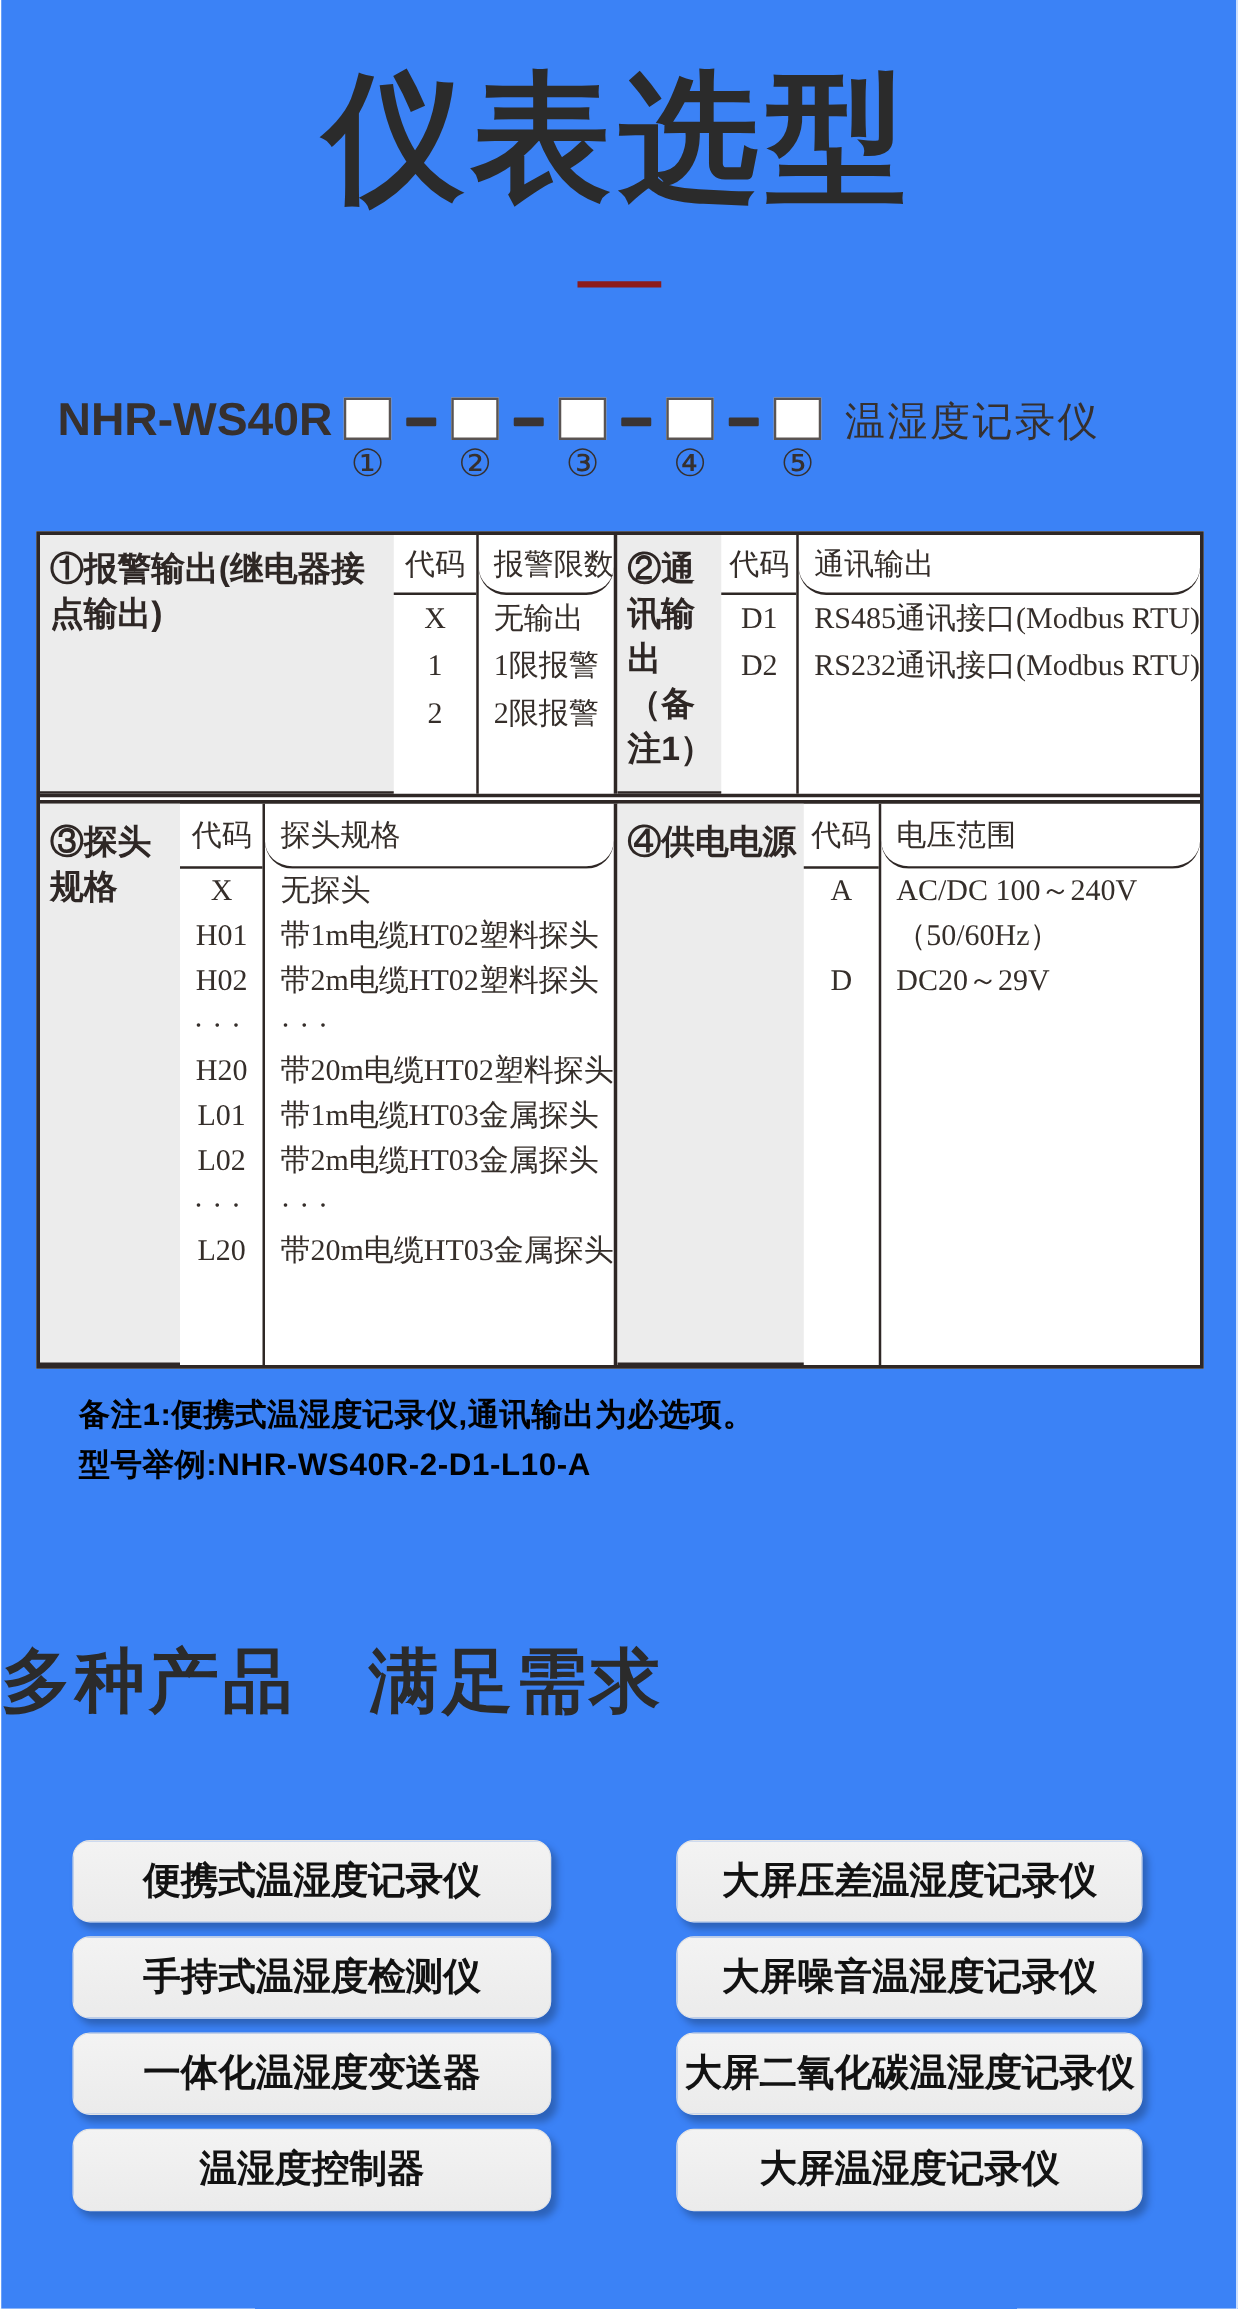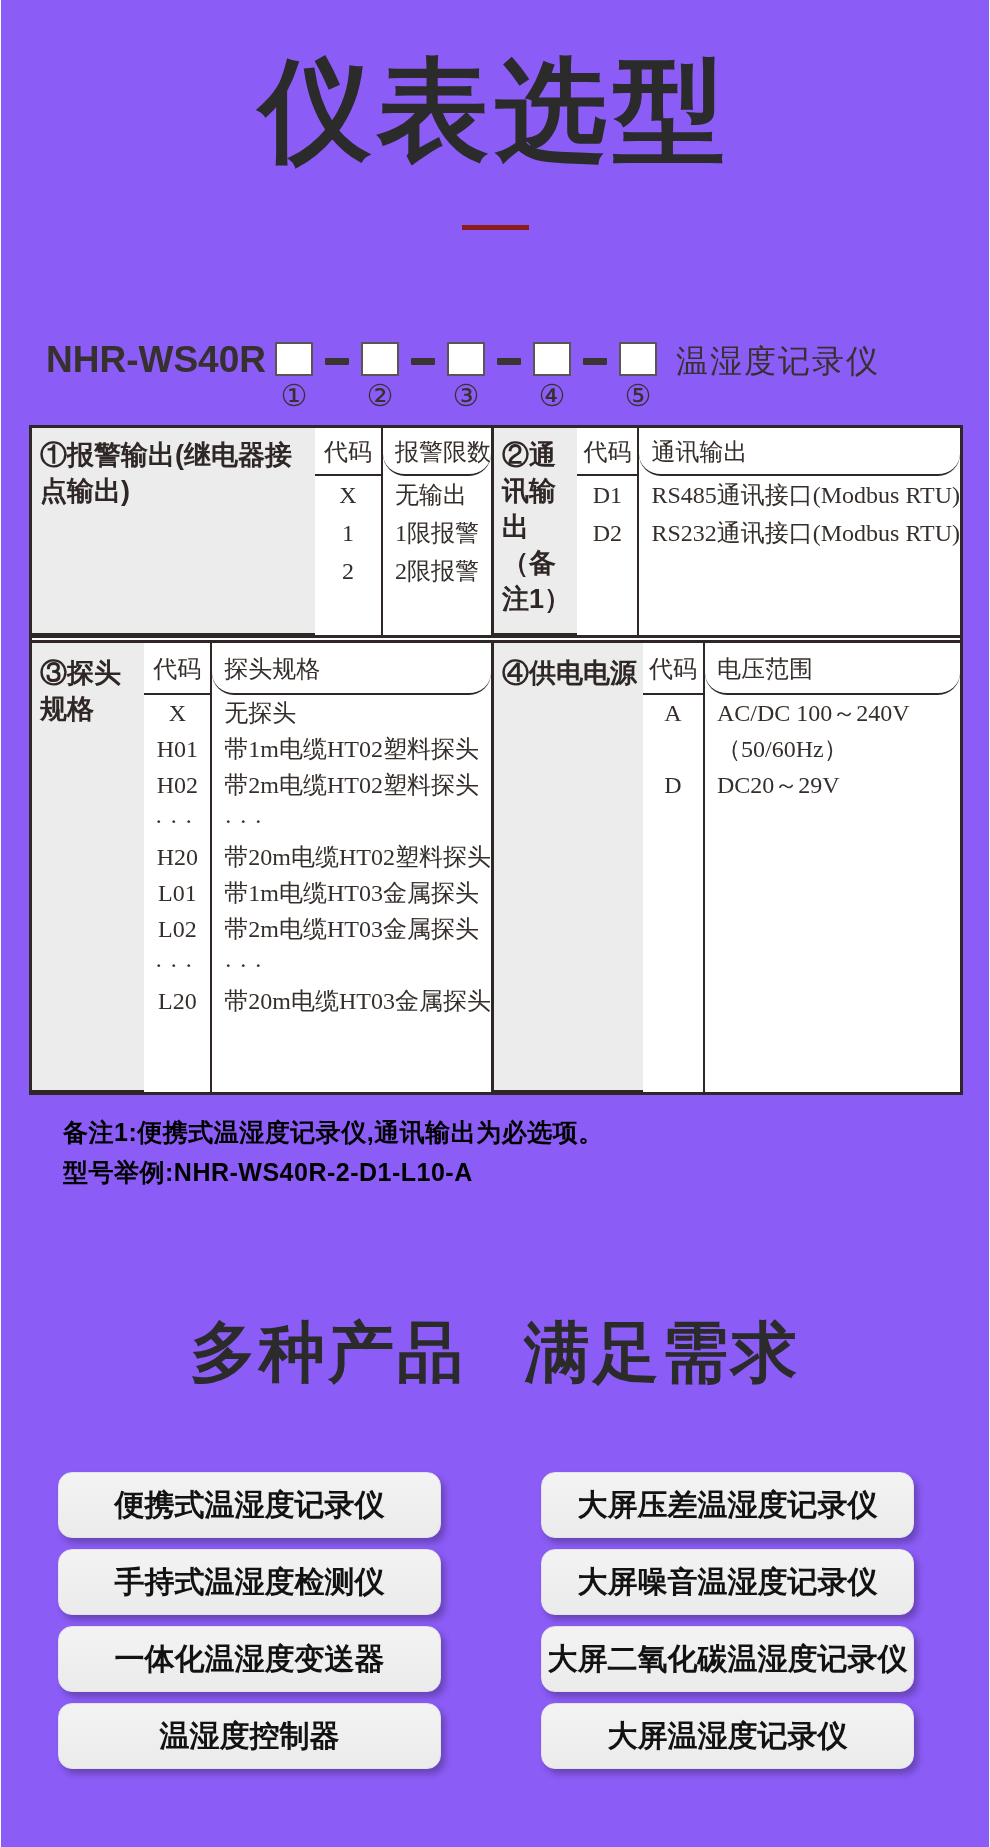--- a/index.html
+++ b/index.html
@@ -1,37 +1,37 @@
 <!DOCTYPE html>
 <html><head>
 <meta charset="utf-8">
 <style>
   * { margin:0; padding:0; box-sizing:border-box; }
   html,body { background:#ffffff; }
   body { font-family:"Liberation Sans", sans-serif; }
   .page {
     position:relative; width:988px; height:1847px; margin:0 auto;
-    background:#8b5cf6; overflow:hidden;
+    background:#3b82f6; overflow:hidden;
   }
 
   
   .title {
     position:absolute; top:36px; left:0; width:100%;
     text-align:center; font-size:112px; font-weight:900;
     letter-spacing:6px; color:#2b2b2b;
     font-family:"Liberation Sans", sans-serif;
   }
   .title-underline {
     position:absolute; top:225px; left:461px; width:67px; height:5px;
     background:#8c1b1b;
   }
 
   
   .model-line {
-    position:absolute; top:338px; left:45px; width:900px;
+    position:absolute; top:314px; left:45px; width:900px;
     display:flex; align-items:flex-start; color:#36302e;text-align:center;
   }
   .model-prefix {
     font-size:37px; font-weight:700; letter-spacing:0px;
     margin-right:8px; line-height:44px; color:#36302e;
   }
   .slot { display:flex; flex-direction:column; align-items:center; width:40px; }
   .mbox { width:38px; height:34px; border:2px solid #5a5452; background:#fff; margin-top:4px; }
   .mcircle { font-size:30px; line-height:34px; margin-top:3px; color:#36302e; font-family:"DejaVu Sans", sans-serif; }
   .dashbar { width:24px; height:7px; background:#3a3433; margin:20px 11px 0 11px; border-radius:1px; }
@@ -77,21 +77,21 @@
   
   .notes {
     position:absolute; top:1112px; left:62px;
     font-size:25px; font-weight:700; color:#000;
     line-height:40px; letter-spacing:0.5px;
   }
 
   
   .products-heading {
     position:absolute; top:1308px; left:0; width:100%;
-    text-align:center; font-size:66px; font-weight:900;
+    text-align:left; font-size:56px; font-weight:900;
     color:#2b2b2b; letter-spacing:3px; white-space:nowrap;
   }
   .products-heading .part2 { margin-left:58px; }
 
   
   .btn-col { position:absolute; top:1472px; display:flex; flex-direction:column; }
   .btn-col-left  { left:57px;  width:383px; }
   .btn-col-right { left:540px; width:373px; }
   .product-btn {
     height:66px; margin-bottom:11px; border-radius:14px;

